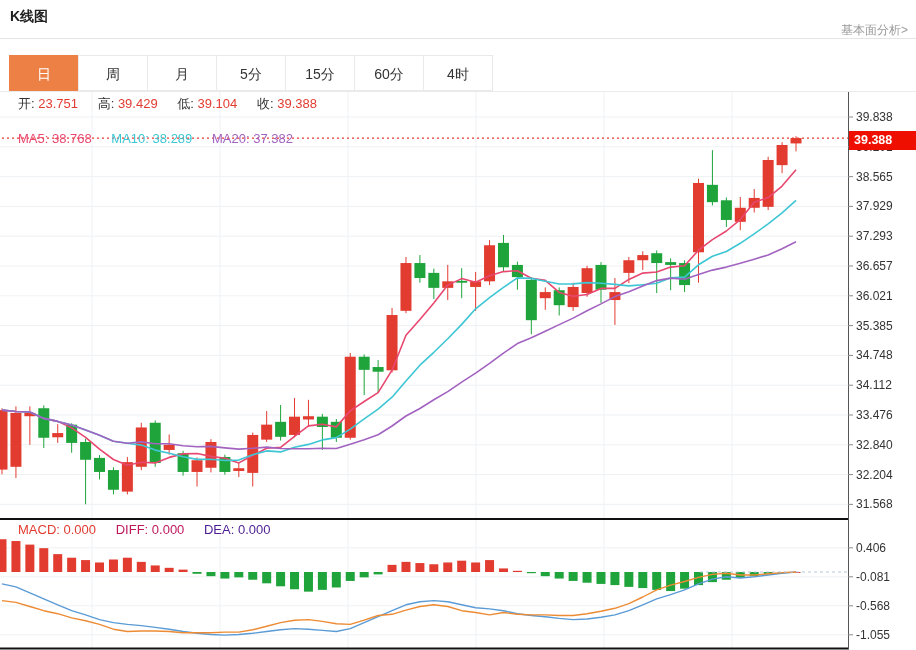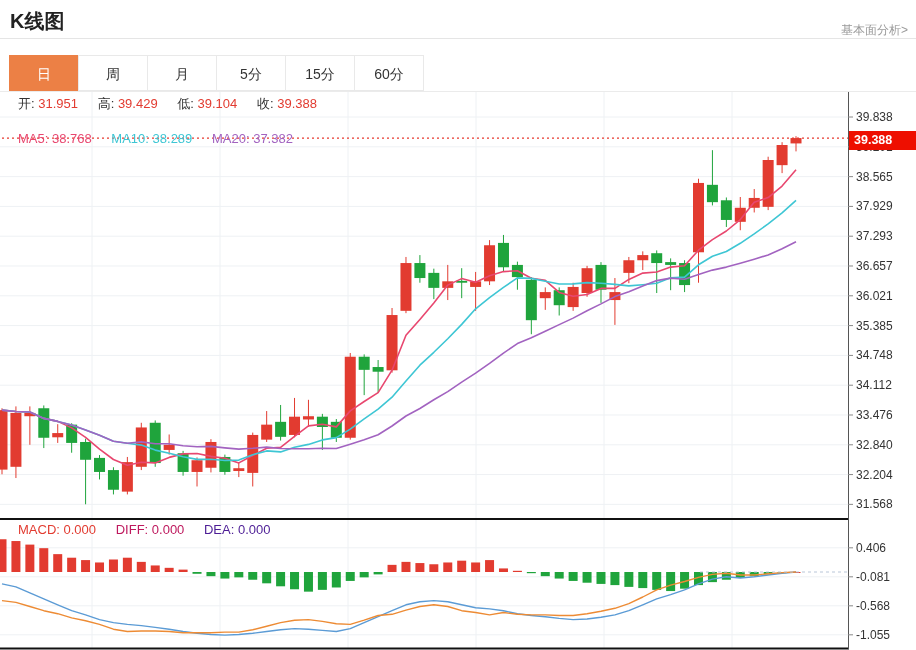--- a/index.html
+++ b/index.html
@@ -1,18 +1,18 @@
 <!DOCTYPE html>
 <html><head>
 <meta charset="utf-8">
 <style>
   html,body{margin:0;padding:0;}
   body{width:916px;height:650px;position:relative;background:#fff;overflow:hidden;
        font-family:"Liberation Sans","DejaVu Sans",sans-serif;}
-  .title{position:absolute;top:8px;left:10px;font-size:20px;font-weight:bold;color:#222;}
+  .title{position:absolute;top:8px;left:10px;font-size:14px;font-weight:bold;color:#222;}
   .toplink{position:absolute;top:22px;right:8px;font-size:12px;color:#999;cursor:pointer;}
   .divider{position:absolute;top:38px;left:0;width:916px;border-top:1px solid #e5e5e5;}
   .tabline{position:absolute;top:91px;left:0;width:916px;border-top:1px solid #ebebeb;}
   .tabs{position:absolute;top:55px;left:10px;height:36px;display:flex;z-index:4;}
   .tab{width:70px;height:36px;line-height:36px;text-align:center;font-size:14px;color:#333;
        border:1px solid #e9e9e9;margin-left:-1px;background:#fff;cursor:pointer;box-sizing:border-box;}
   .tab.selected{background:#ec8045;border-color:#ec8045;color:#fff;}
   .inforow{position:absolute;left:18px;font-size:13px;z-index:3;white-space:nowrap;}
   .inforow .grp{margin-right:16px;}
   .lbl{color:#333;}
@@ -32,20 +32,21 @@
 <div class="divider"></div>
 <div class="tabline"></div>
 
 <div class="tabs">
   <div class="tab selected">日</div>
   <div class="tab">周</div>
   <div class="tab">月</div>
   <div class="tab">5分</div>
   <div class="tab">15分</div>
   <div class="tab">60分</div>
+  <div class="tab">4时</div>
 </div>
 
 <svg id="chart" width="916" height="650">
     <line x1="92" y1="92" x2="92" y2="648" stroke="#eef1f4"></line>
     <line x1="220" y1="92" x2="220" y2="648" stroke="#eef1f4"></line>
     <line x1="348" y1="92" x2="348" y2="648" stroke="#eef1f4"></line>
     <line x1="476" y1="92" x2="476" y2="648" stroke="#eef1f4"></line>
     <line x1="604" y1="92" x2="604" y2="648" stroke="#eef1f4"></line>
     <line x1="732" y1="92" x2="732" y2="648" stroke="#eef1f4"></line>
     <line x1="0" y1="117" x2="848" y2="117" stroke="#eef1f4"></line>
@@ -282,21 +283,21 @@
     <text x="856" y="551.8227" fill="#333" font-size="12px" font-family="&quot;Liberation Sans&quot;,sans-serif">0.406</text>
     <line x1="848" y1="576.82355" x2="853" y2="576.82355" stroke="#888"></line>
     <text x="856" y="580.82355" fill="#333" font-size="12px" font-family="&quot;Liberation Sans&quot;,sans-serif">-0.081</text>
     <line x1="848" y1="605.8244" x2="853" y2="605.8244" stroke="#888"></line>
     <text x="856" y="609.8244" fill="#333" font-size="12px" font-family="&quot;Liberation Sans&quot;,sans-serif">-0.568</text>
     <line x1="848" y1="634.82525" x2="853" y2="634.82525" stroke="#888"></line>
     <text x="856" y="638.82525" fill="#333" font-size="12px" font-family="&quot;Liberation Sans&quot;,sans-serif">-1.055</text>
   </svg>
 
 <div class="inforow" style="top:95px;">
-  <span class="grp"><span class="lbl">开:</span> <span class="val-red">31.951</span></span>
+  <span class="grp"><span class="lbl">开:</span> <span class="val-red">23.751</span></span>
   <span class="grp"><span class="lbl">高:</span> <span class="val-red">39.429</span></span>
   <span class="grp"><span class="lbl">低:</span> <span class="val-red">39.104</span></span>
   <span class="grp"><span class="lbl">收:</span> <span class="val-red">39.388</span></span>
 </div>
 
 <div class="inforow" style="top:116px;margin-top:15px;">
   <span class="grp ma5"><span>MA5:</span> <span>38.768</span></span>
   <span class="grp ma10"><span>MA10:</span> <span>38.289</span></span>
   <span class="grp ma20"><span>MA20:</span> <span>37.382</span></span>
 </div>

